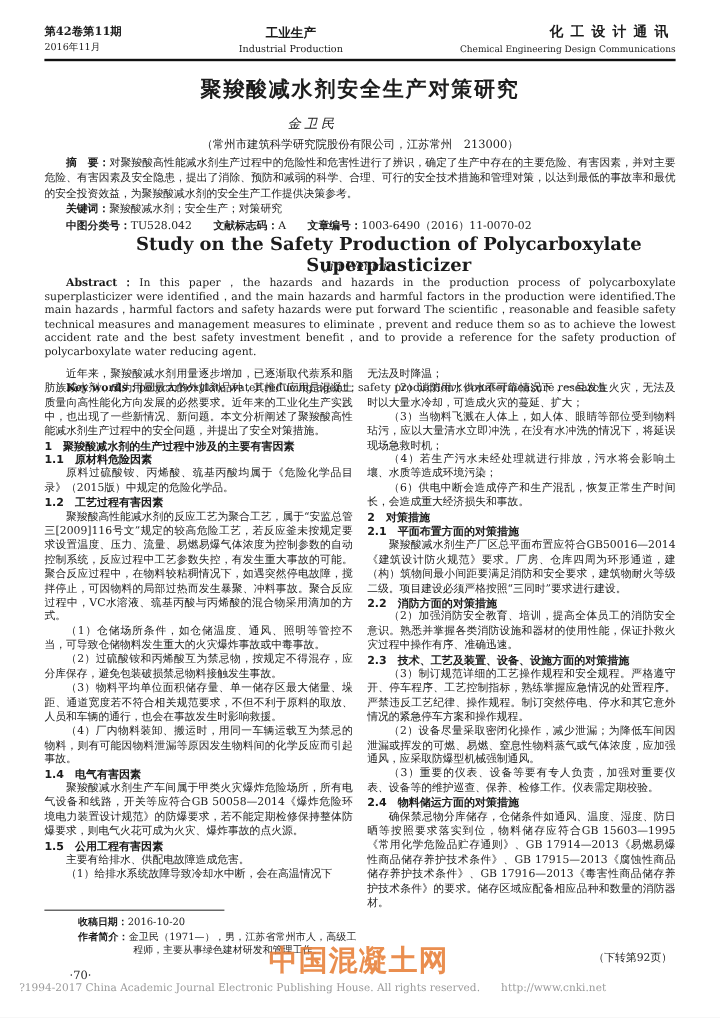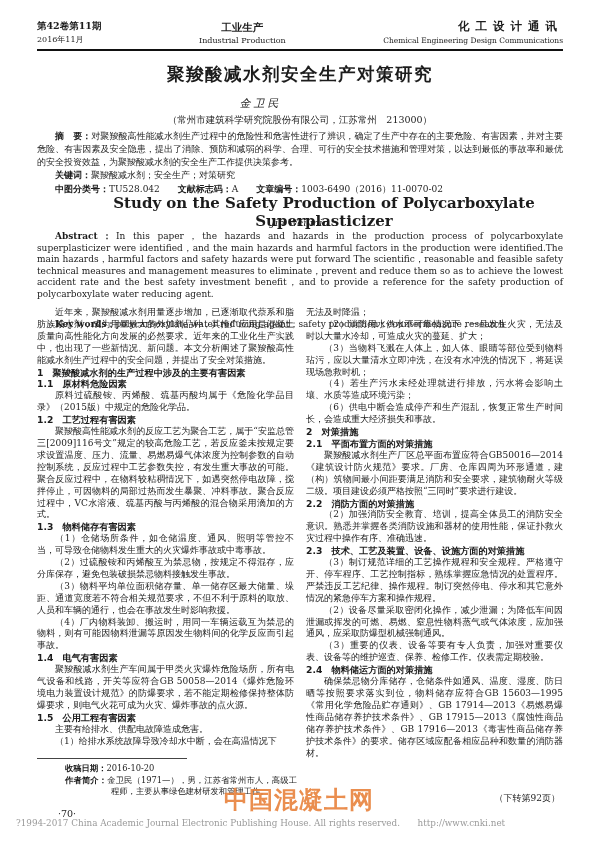--- a/index.html
+++ b/index.html
@@ -99,21 +99,20 @@
     <p class="kw-en"><span class="lbl">Key words：</span><span>polycarboxylate water reducing agent；safety production；countermeasure research</span></p>
   </div>
 
   <div class="col col-left">
       <div class="blk blk-p">近年来，聚羧酸减水剂用量逐步增加，已逐渐取代萘系和脂肪族减水剂，成为用量最大的外加剂品种，其推广应用是混凝土质量向高性能化方向发展的必然要求。近年来的工业化生产实践中，也出现了一些新情况、新问题。本文分析阐述了聚羧酸高性能减水剂生产过程中的安全问题，并提出了安全对策措施。</div>
       <div class="blk blk-h1">1　聚羧酸减水剂的生产过程中涉及的主要有害因素</div>
       <div class="blk blk-h2">1.1　原材料危险因素</div>
       <div class="blk blk-p">原料过硫酸铵、丙烯酸、巯基丙酸均属于《危险化学品目录》（2015版）中规定的危险化学品。</div>
       <div class="blk blk-h2">1.2　工艺过程有害因素</div>
       <div class="blk blk-p">聚羧酸高性能减水剂的反应工艺为聚合工艺，属于“安监总管三[2009]116号文”规定的较高危险工艺，若反应釜未按规定要求设置温度、压力、流量、易燃易爆气体浓度为控制参数的自动控制系统，反应过程中工艺参数失控，有发生重大事故的可能。聚合反应过程中，在物料较粘稠情况下，如遇突然停电故障，搅拌停止，可因物料的局部过热而发生暴聚、冲料事故。聚合反应过程中，VC水溶液、巯基丙酸与丙烯酸的混合物采用滴加的方式。</div>
-      <div class="blk blk-h2">1.3　物料储存有害因素</div>
       <div class="blk blk-p">（1）仓储场所条件，如仓储温度、通风、照明等管控不当，可导致仓储物料发生重大的火灾爆炸事故或中毒事故。</div>
       <div class="blk blk-p">（2）过硫酸铵和丙烯酸互为禁忌物，按规定不得混存，应分库保存，避免包装破损禁忌物料接触发生事故。</div>
       <div class="blk blk-p">（3）物料平均单位面积储存量、单一储存区最大储量、垛距、通道宽度若不符合相关规范要求，不但不利于原料的取放、人员和车辆的通行，也会在事故发生时影响救援。</div>
       <div class="blk blk-p">（4）厂内物料装卸、搬运时，用同一车辆运载互为禁忌的物料，则有可能因物料泄漏等原因发生物料间的化学反应而引起事故。</div>
       <div class="blk blk-h2">1.4　电气有害因素</div>
       <div class="blk blk-p">聚羧酸减水剂生产车间属于甲类火灾爆炸危险场所，所有电气设备和线路，开关等应符合GB 50058—2014《爆炸危险环境电力装置设计规范》的防爆要求，若不能定期检修保持整体防爆要求，则电气火花可成为火灾、爆炸事故的点火源。</div>
       <div class="blk blk-h2">1.5　公用工程有害因素</div>
       <div class="blk blk-p">主要有给排水、供配电故障造成危害。</div>
       <div class="blk blk-p">（1）给排水系统故障导致冷却水中断，会在高温情况下</div>
     </div>

